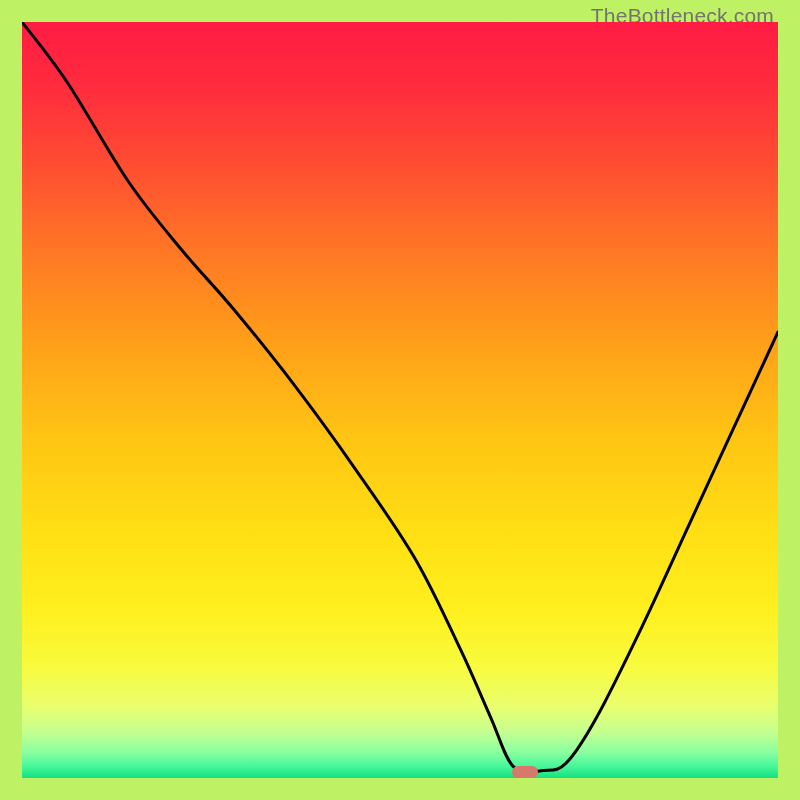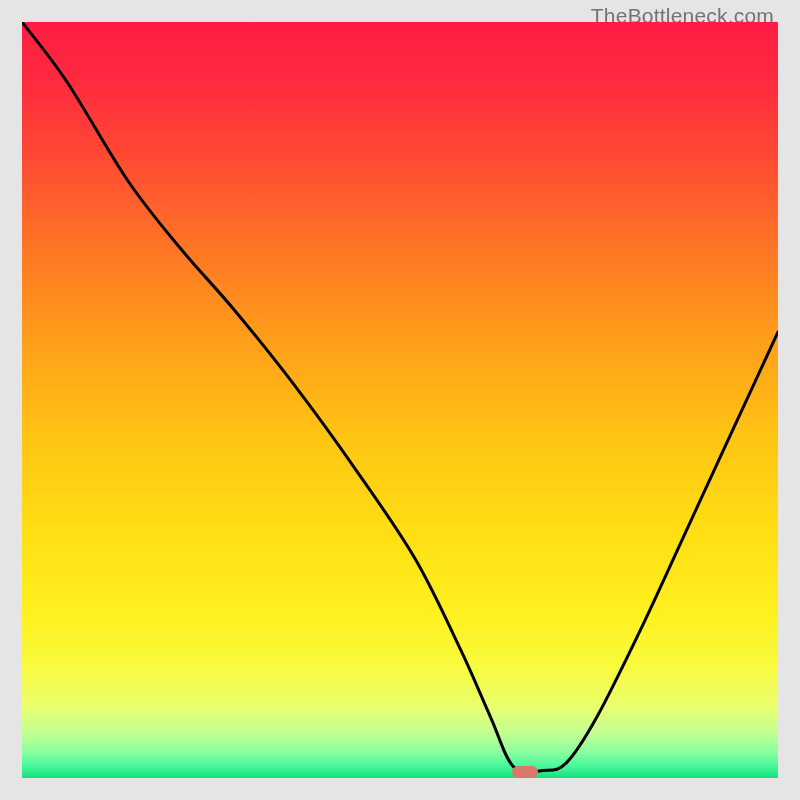--- a/index.html
+++ b/index.html
@@ -7,21 +7,21 @@
     padding: 0;
     width: 800px;
     height: 800px;
     background: #000000;
     overflow: hidden;
   }
   .container {
     position: relative;
     width: 800px;
     height: 800px;
-    background: #e5e5e5;
+    background: #bef264;
   }
   .plot-area {
     position: absolute;
     left: 22px;
     top: 22px;
     width: 756px;
     height: 756px;
   }
   .gradient-bg {
     position: absolute;

